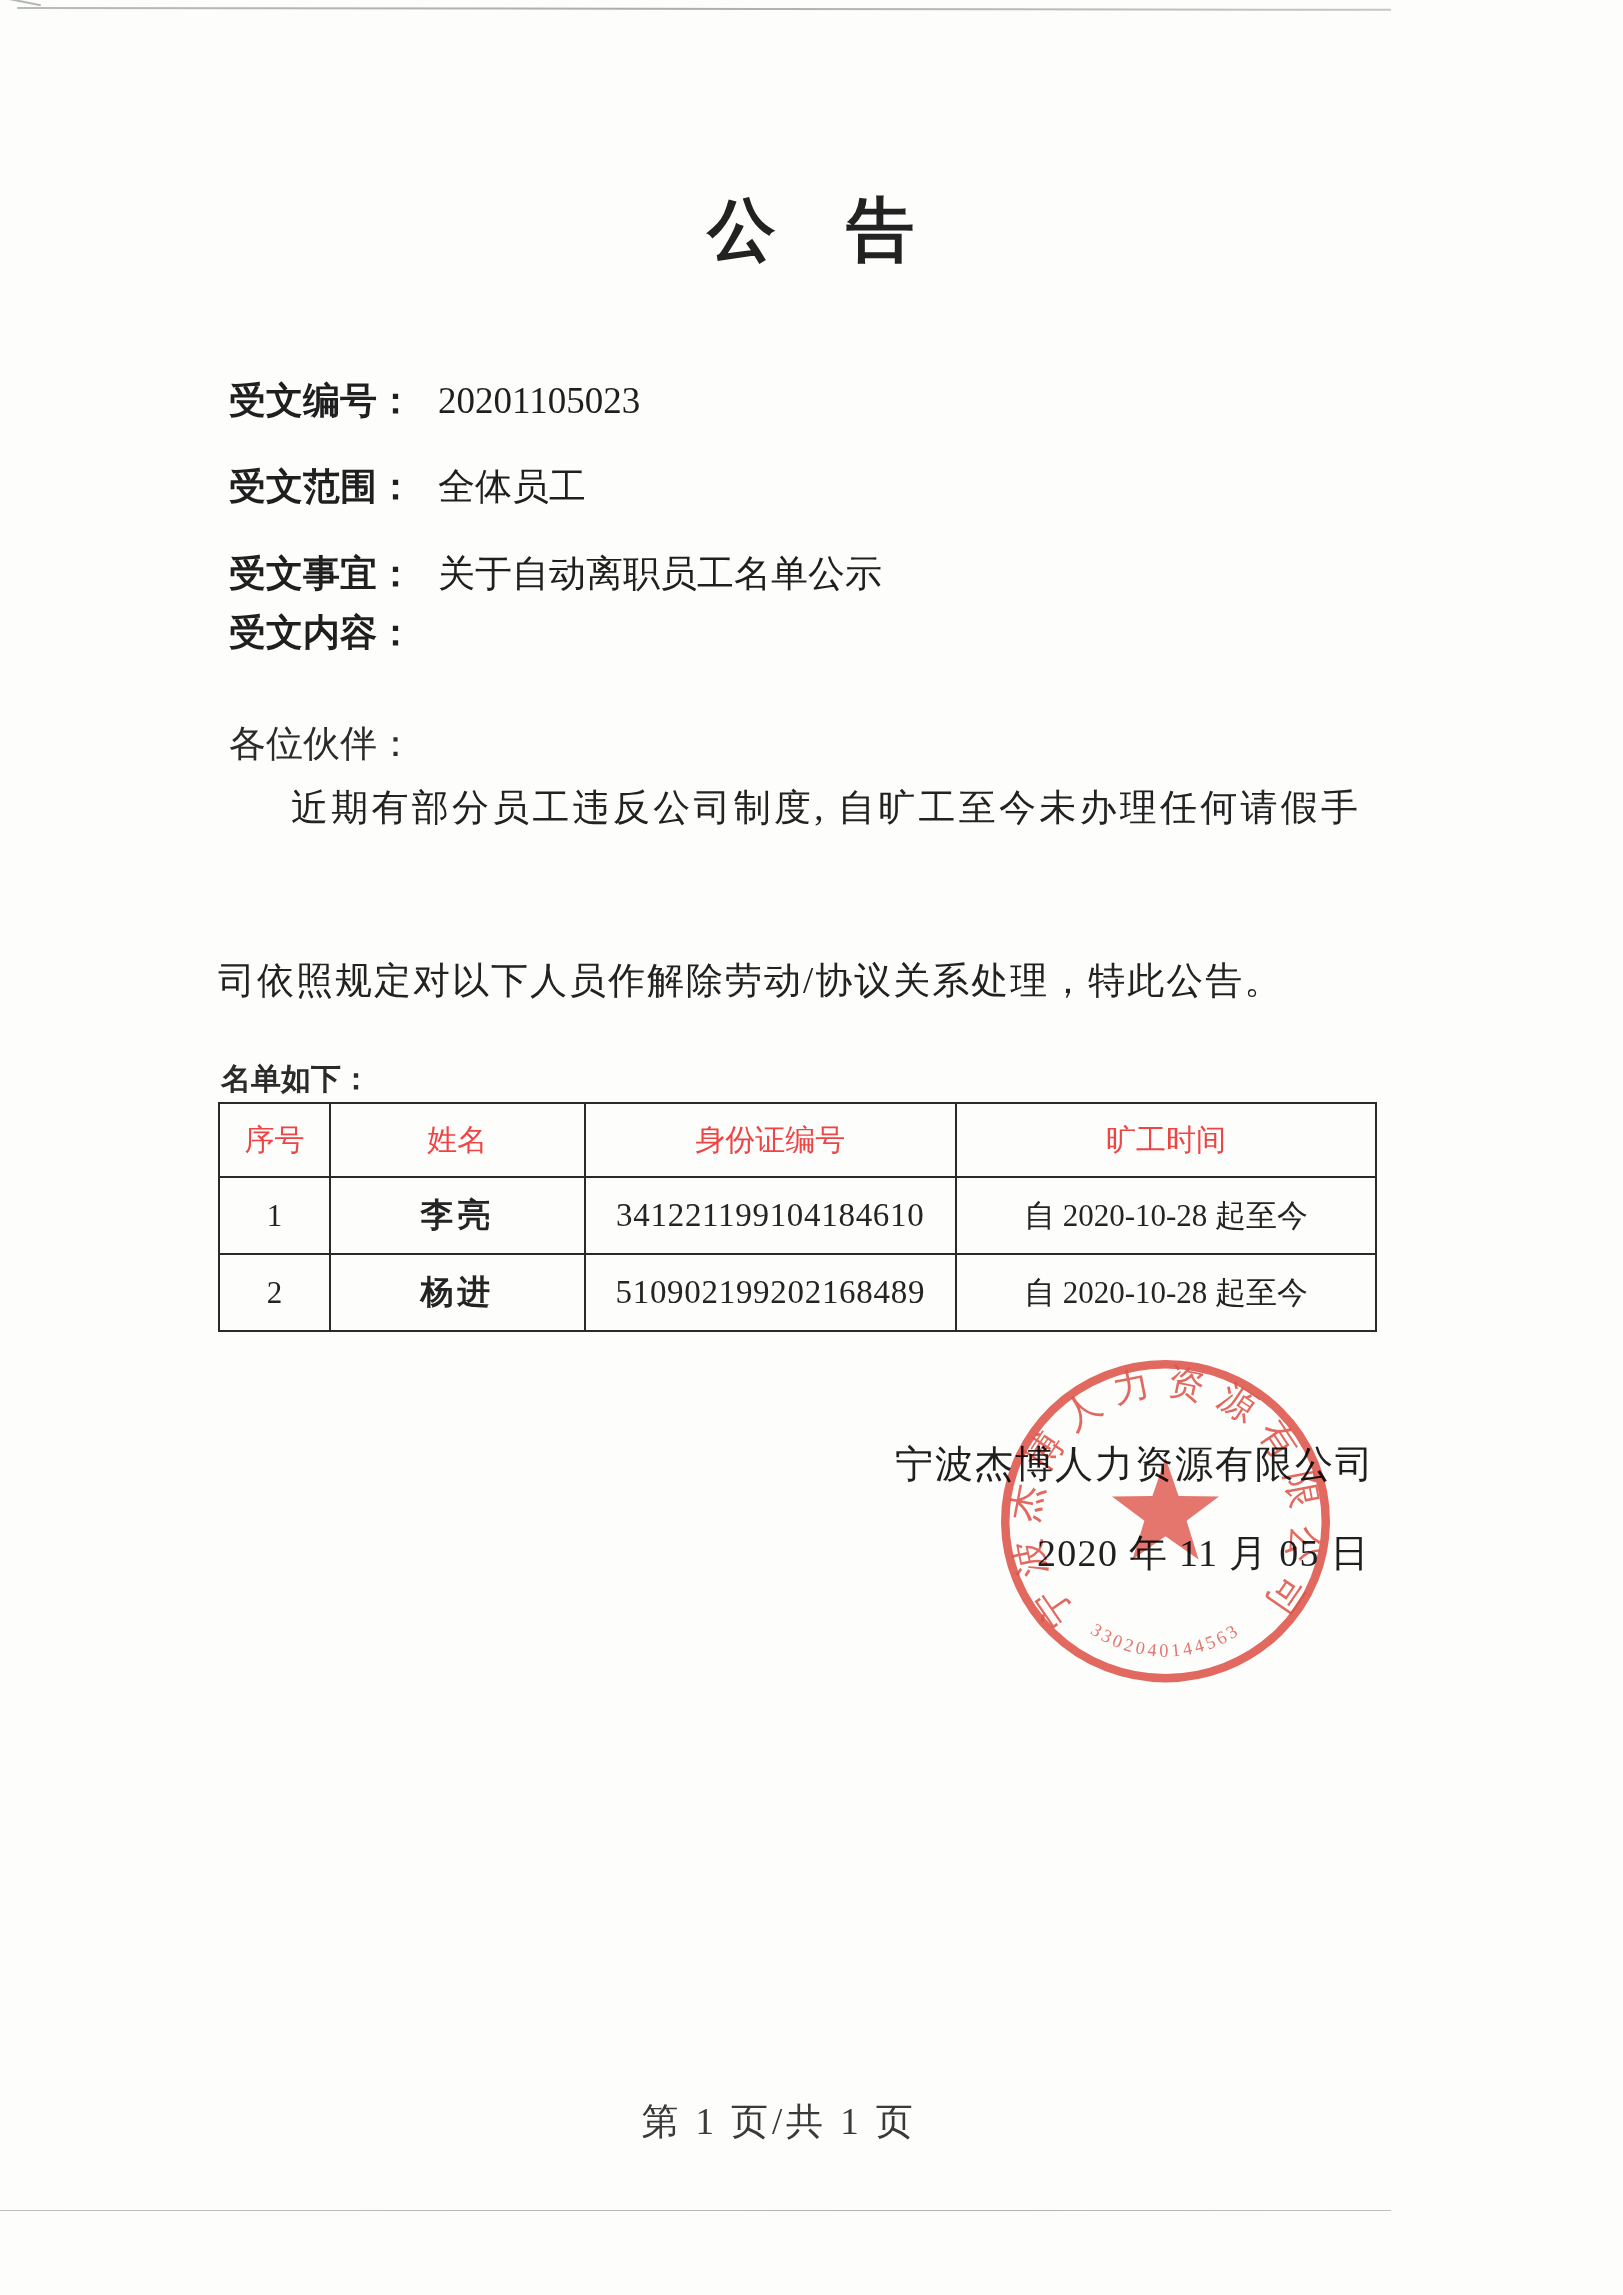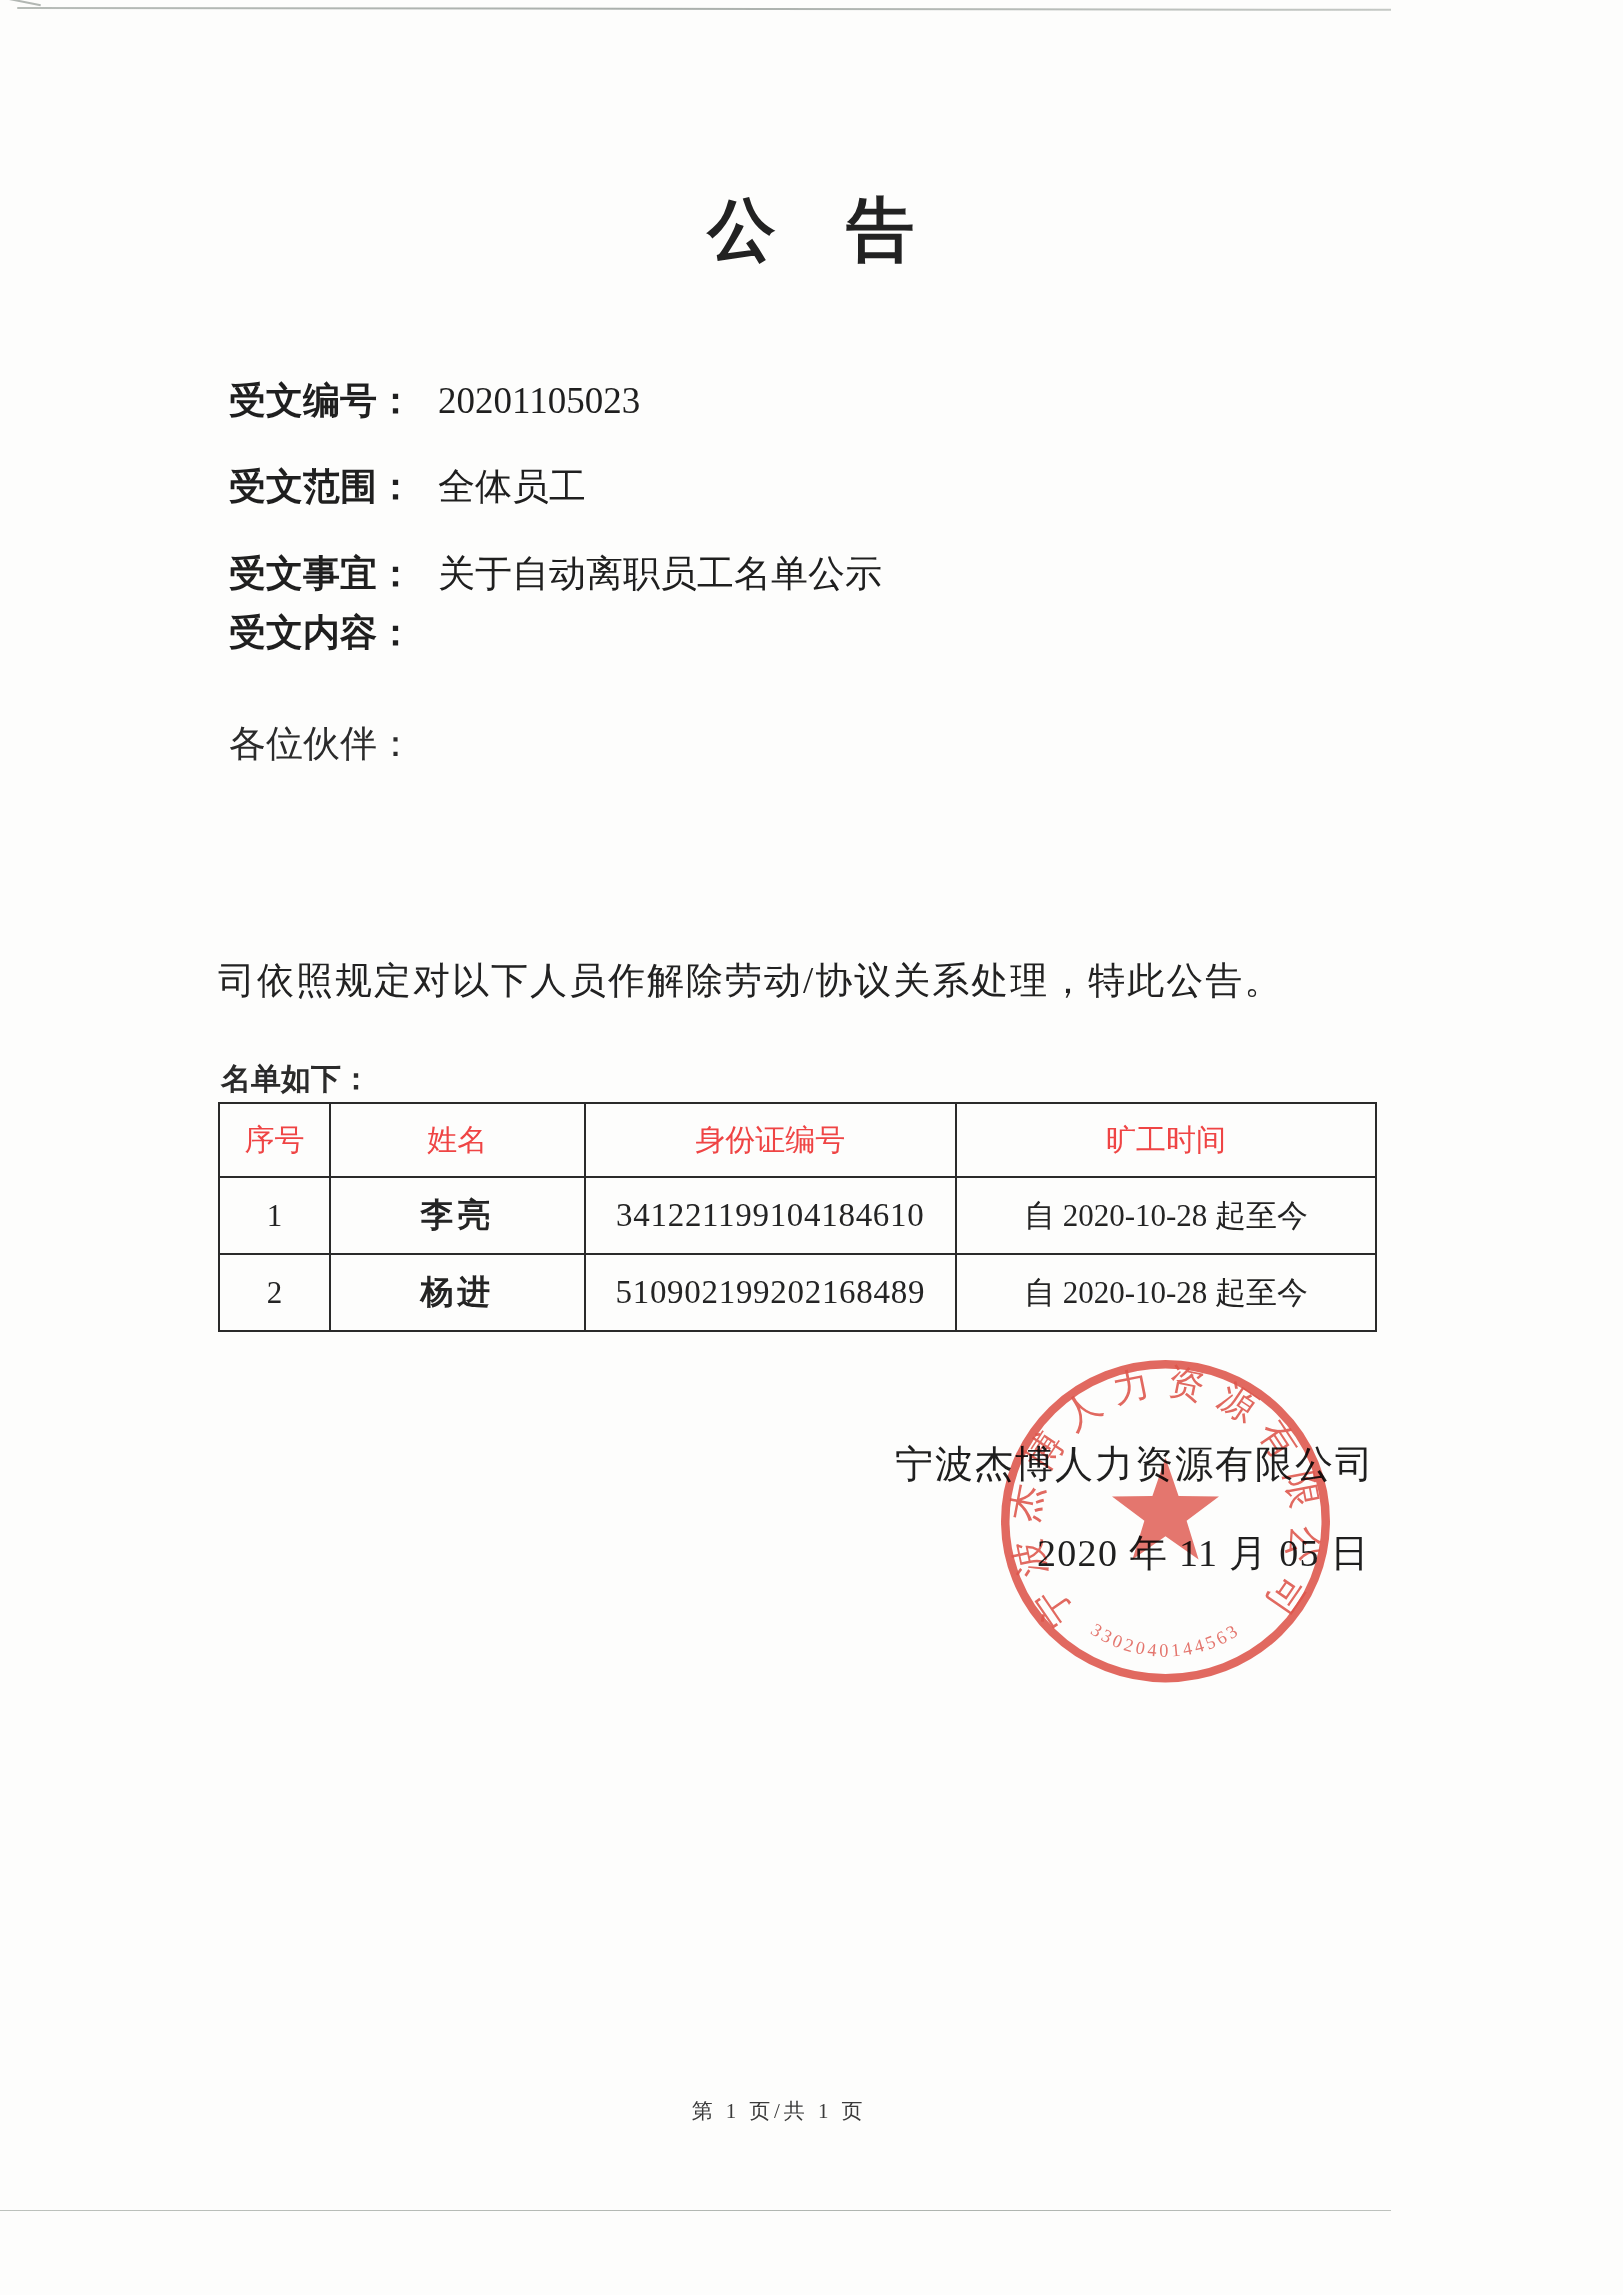--- a/index.html
+++ b/index.html
@@ -53,21 +53,21 @@
   
   .sig-company{position:absolute; left:895px; top:1439px; font-size:38px; letter-spacing:2px; color:#1f1f1f; white-space:nowrap;}
   .sig-date{position:absolute; left:1037px; top:1528px; font-size:38px; letter-spacing:1.3px; color:#1f1f1f; white-space:nowrap;}
 
   
   .stamp{position:absolute; left:998px; top:1359px; width:335px; height:327px;
     mix-blend-mode:multiply; opacity:.9;}
 
   
   .page-footer{position:absolute; left:0; top:2097px; width:1558px; text-align:center;
-    font-size:21px; letter-spacing:3.9px; color:#3a3a3a;}
+    font-size:37px; letter-spacing:3.9px; color:#3a3a3a;}
 </style>
 </head>
 <body>
 
 <div class="page">
 
   <div class="scan-top-line"></div>
   <div class="scan-corner-mark"></div>
   <div class="scan-right-band"></div>
   <div class="tick teal" style="top:560px"></div>
@@ -89,20 +89,21 @@
   </div>
   <div class="field-line" style="top:549px">
     <span class="lbl">受文事宜：</span><span class="val">关于自动离职员工名单公示</span>
   </div>
   <div class="field-line" style="top:608px">
     <span class="lbl">受文内容：</span><span class="val"></span>
   </div>
 
   <div class="salutation">各位伙伴：</div>
 
+  <div class="para-line justified first" style="top:783px">近期有部分员工违反公司制度, 自旷工至今未办理任何请假手</div>
   <div class="para-line" style="top:956px">司依照规定对以下人员作解除劳动/协议关系处理，特此公告。</div>
 
   <div class="list-intro">名单如下：</div>
 
   <table class="roster">
     <colgroup>
       <col style="width:9.6%">
         <col style="width:22.0%">
         <col style="width:32.1%">
         <col style="width:36.3%">

